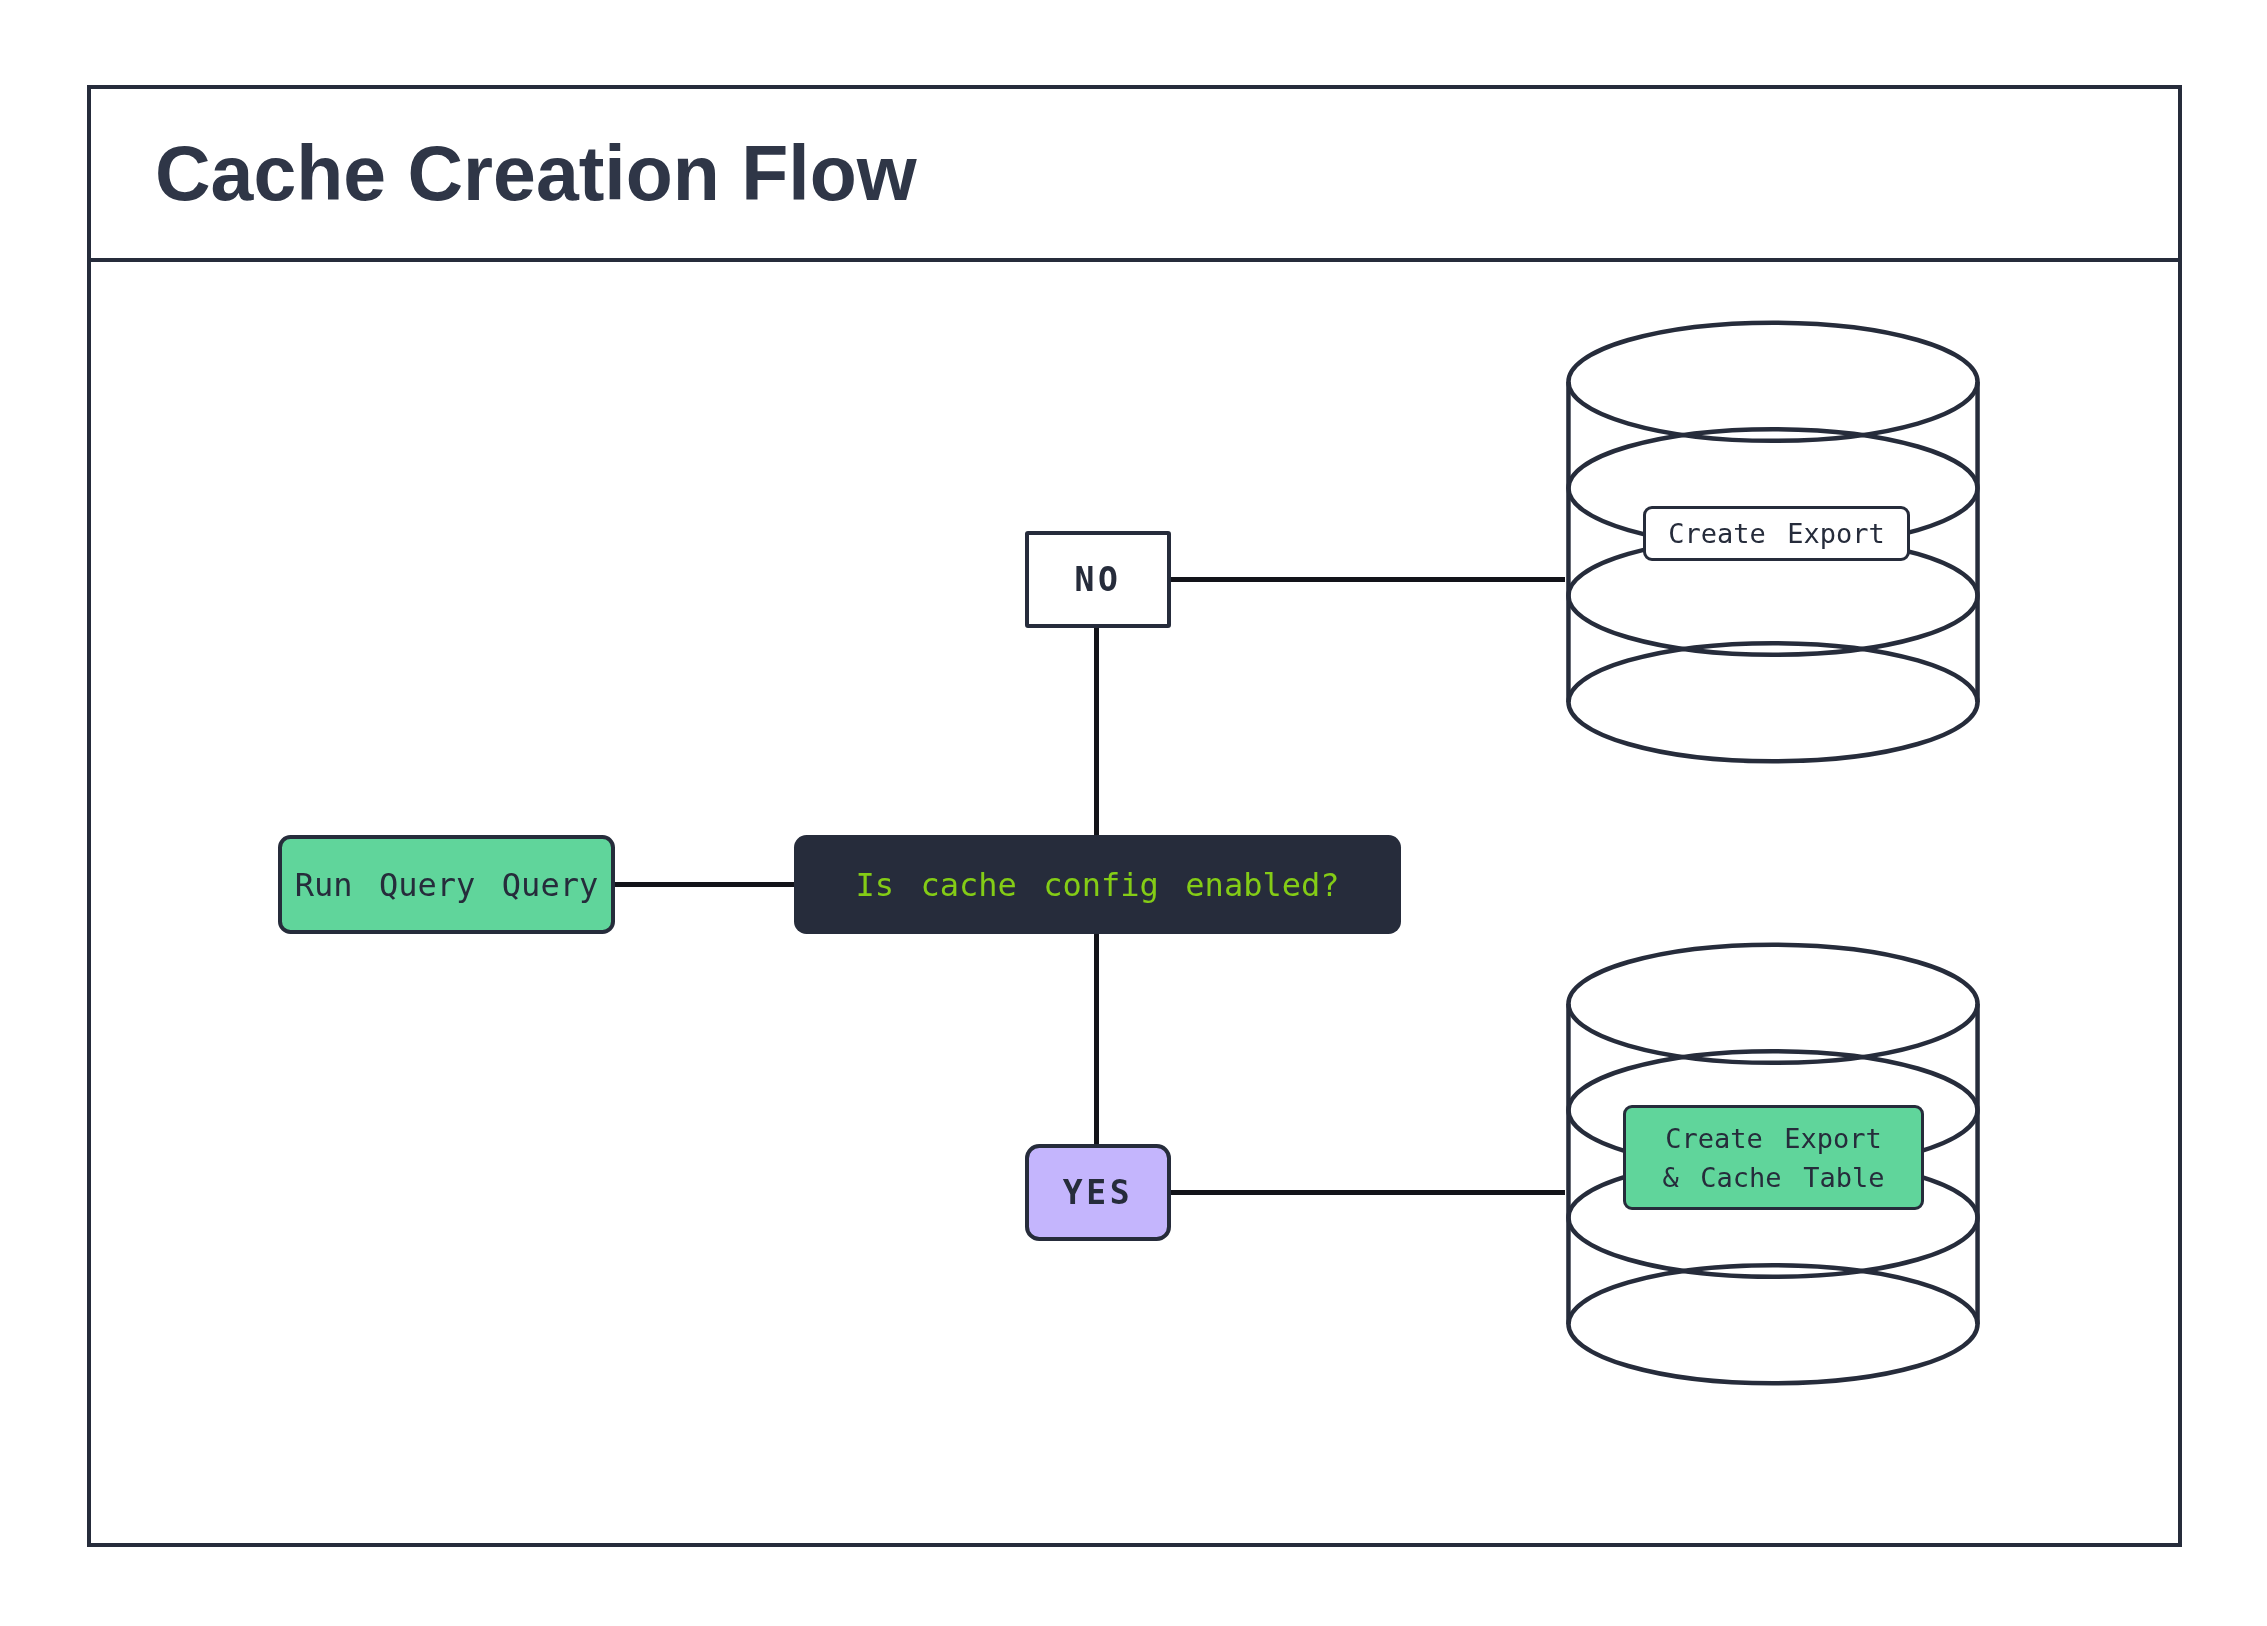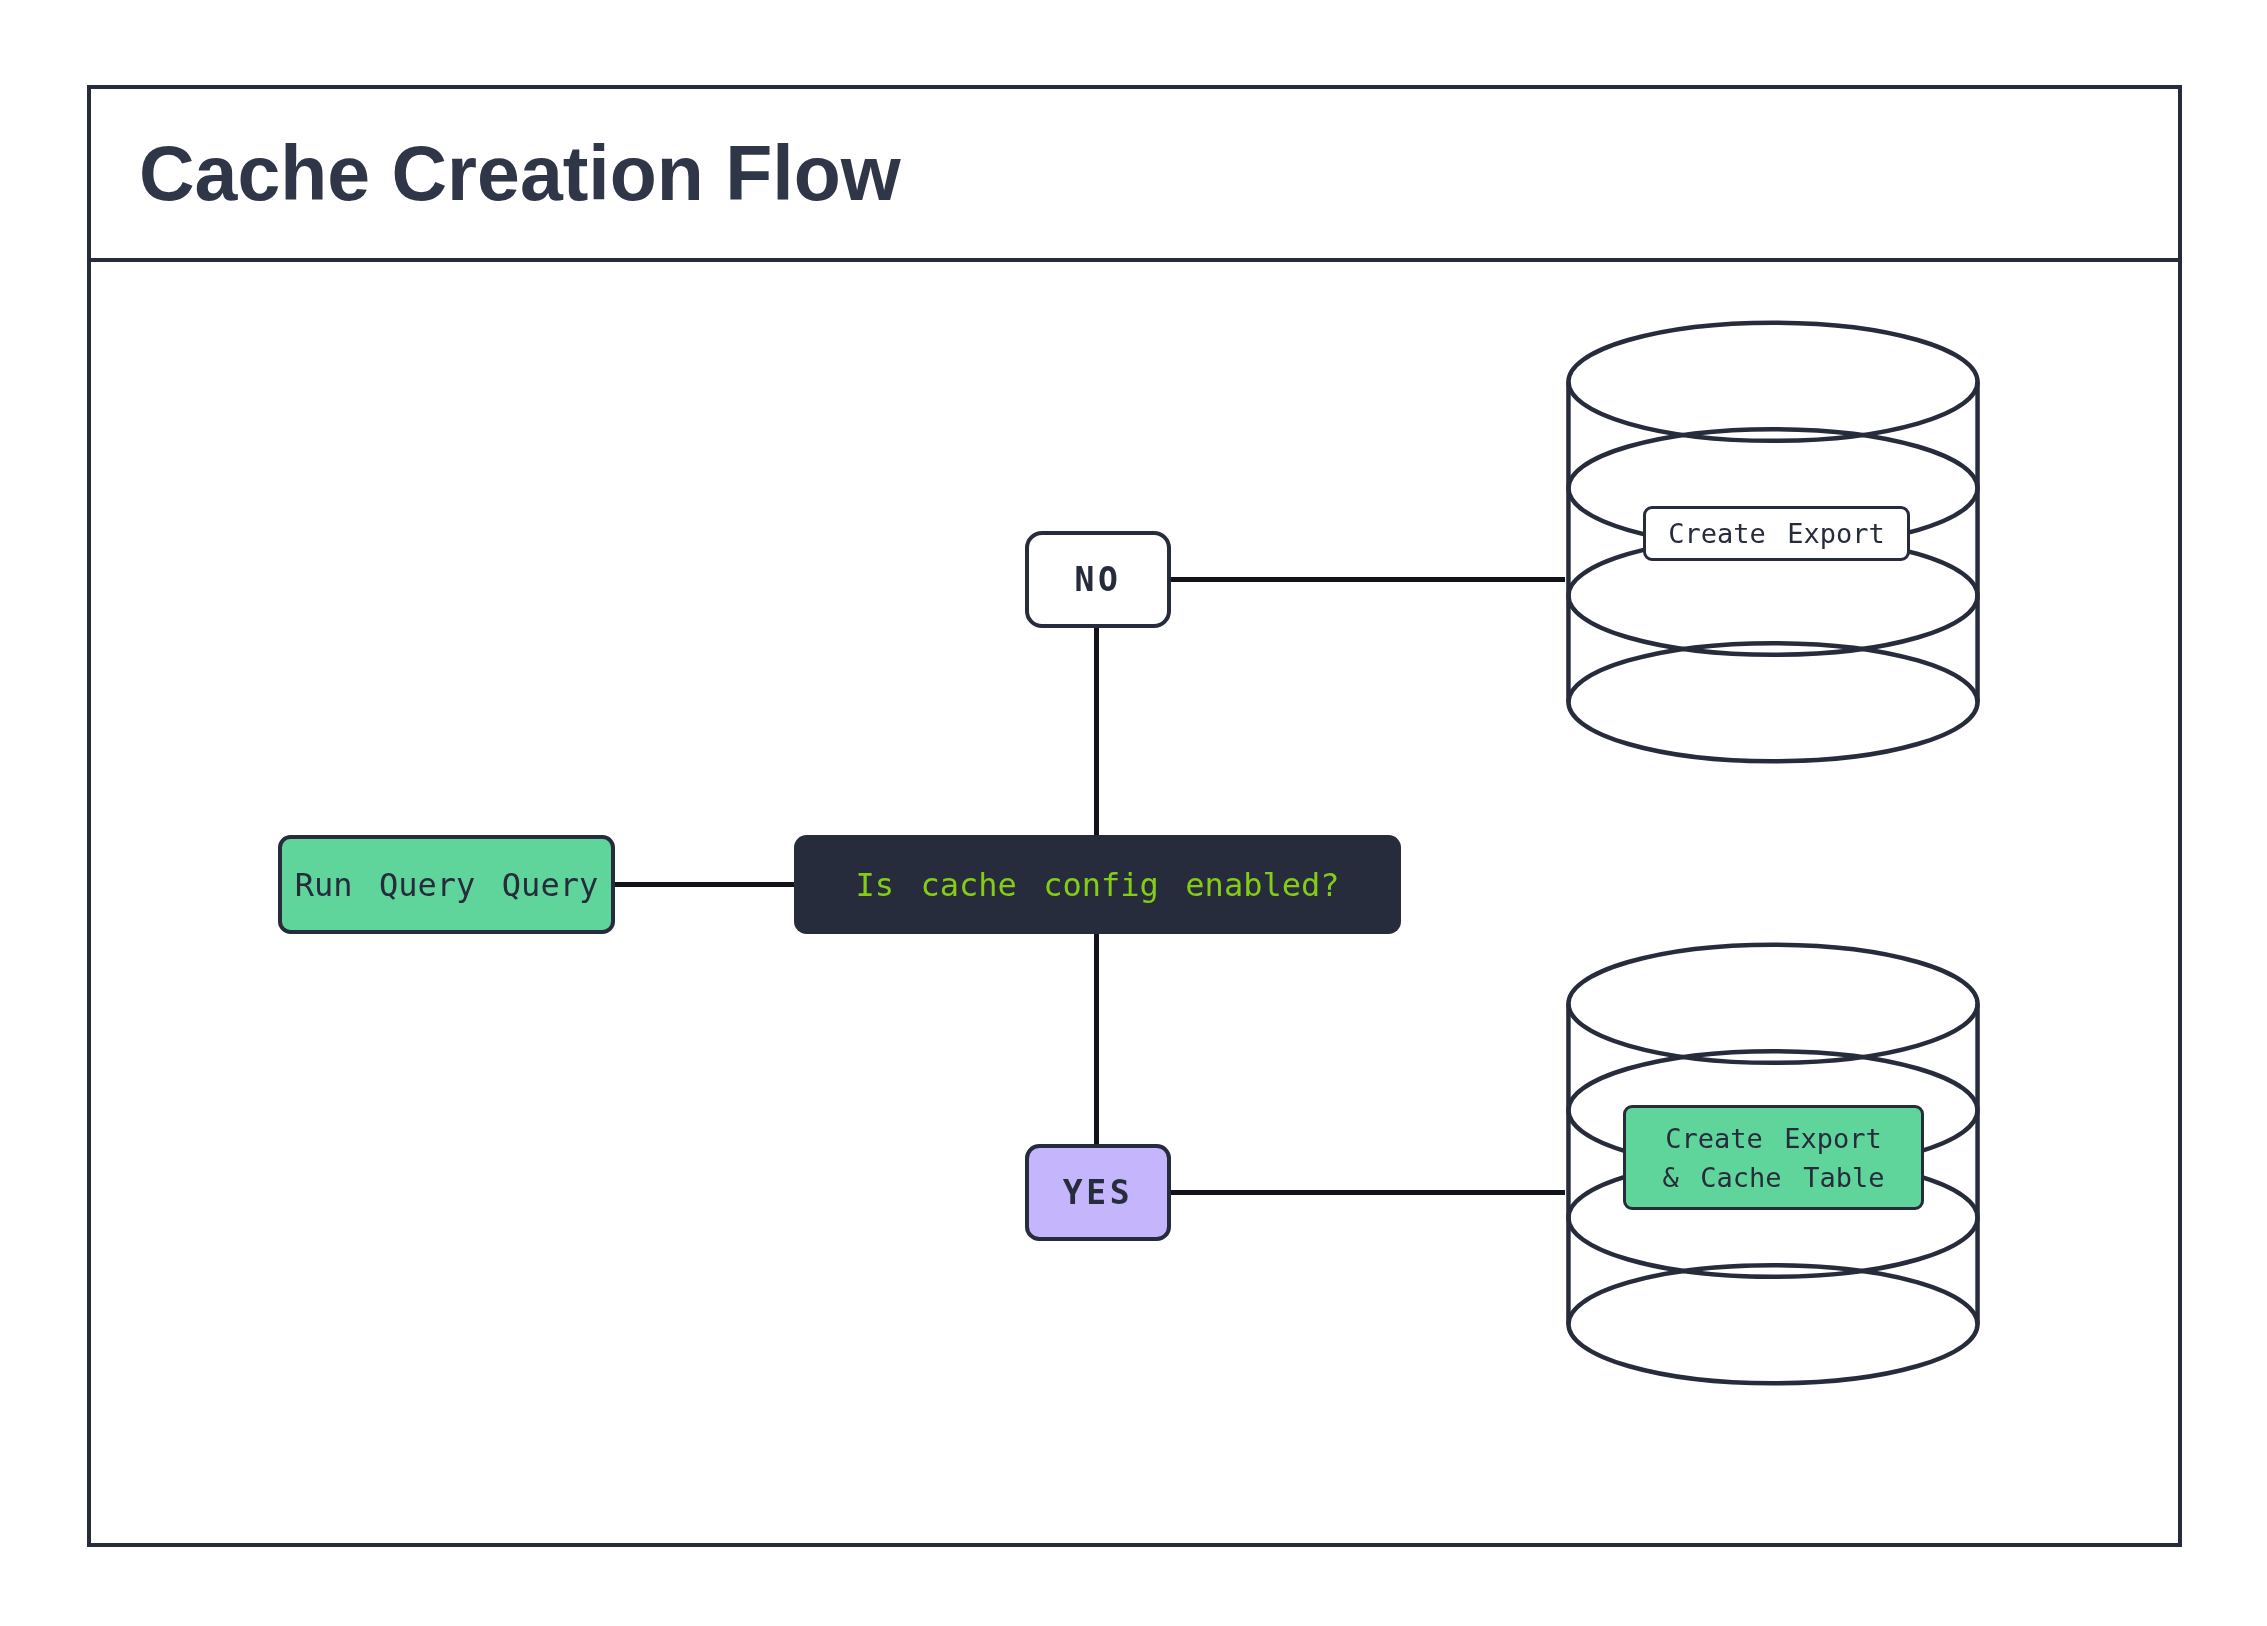--- a/index.html
+++ b/index.html
@@ -19,21 +19,21 @@
     border: 4.5px solid #262C3B;
     background: #ffffff;
   }
   .titlebar {
     position: absolute;
     left: 0; top: 0;
     width: 100%; height: 173px;
     border-bottom: 4.5px solid #262C3B;
     display: flex;
     align-items: center;
-    padding-left: 48px;
+    padding-left: 64px;
   }
   .title {
     font-family: "Liberation Sans", sans-serif;
     font-weight: bold;
     font-size: 77px;
     color: #2F3647;
     letter-spacing: 0px;
     white-space: nowrap;
   }
   .node {
@@ -58,21 +58,21 @@
     width: 607px; height: 99px;
     background: #262C3B;
     border-radius: 12.5px;
     color: #84cc16;
   }
   .node-no {
     left: 1025px; top: 531px;
     width: 146px; height: 97px;
     background: #ffffff;
     border: 4.5px solid #262C3B;
-    border-radius: 17px;
+    border-radius: 3px;
     font-weight: bold;
     letter-spacing: 3.6px;
     font-size: 33px;
   }
   .node-yes {
     left: 1025px; top: 1144px;
     width: 146px; height: 97px;
     background: #c4b5fd;
     border: 4.5px solid #262C3B;
     border-radius: 14.3px;

